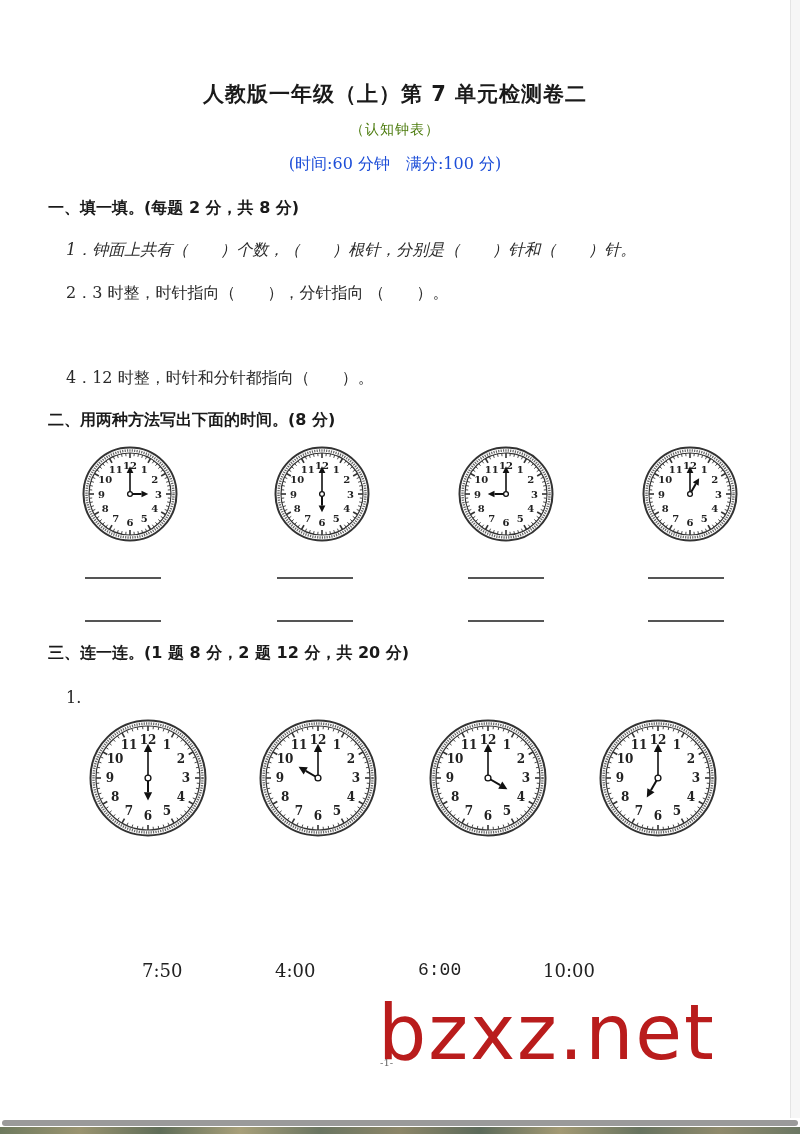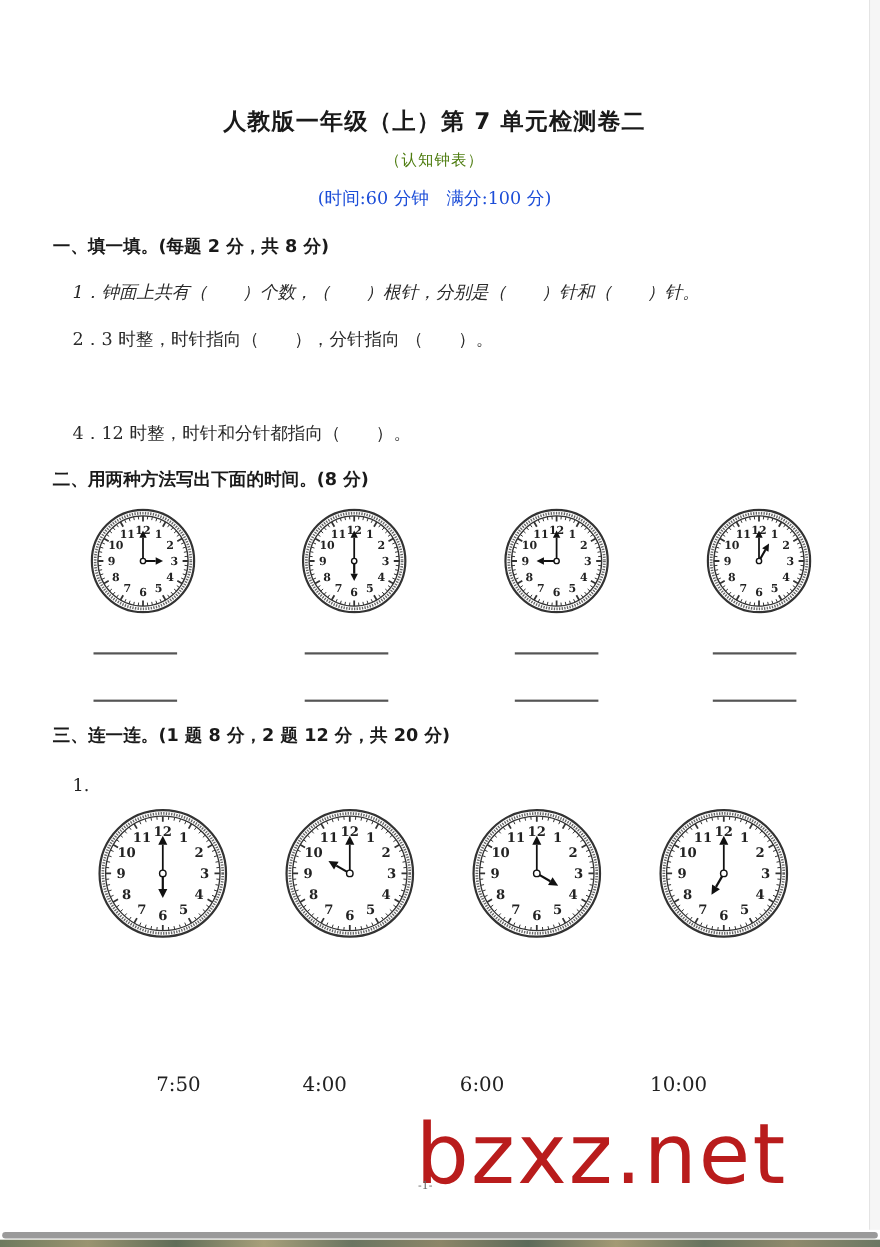--- a/index.html
+++ b/index.html
@@ -1,18 +1,18 @@
 <!DOCTYPE html>
 <html><head>
 <meta charset="utf-8">
 <style>
   * { margin: 0; padding: 0; box-sizing: border-box; }
   html, body { width: 800px; height: 1134px; overflow: hidden; background: #ffffff; }
   body { position: relative; font-family: "DejaVu Serif", "Liberation Serif", serif; color: #222; }
-  .page { position: absolute; left: 0; top: 16px; width: 790px; height: 1118px; background: #fff; }
+  .page { position: absolute; left: 0; top: 0; width: 790px; height: 1118px; background: #fff; }
   .right-edge { position: absolute; left: 790px; top: 0; width: 10px; height: 1118px; background: #f6f6f6; border-left: 1px solid #e4e4e4; }
   .title { position: absolute; top: 80px; left: 0; width: 790px; text-align: center; font-family: "DejaVu Sans", sans-serif; font-weight: bold; font-size: 21px; letter-spacing: 1px; color: #1a1a1a; }
   .subtitle { position: absolute; top: 121px; left: 0; width: 790px; text-align: center; font-family: "DejaVu Sans", sans-serif; font-size: 14px; color: #4d7c0f; letter-spacing: 1px; }
   .meta { position: absolute; top: 154px; left: 0; width: 790px; text-align: center; font-size: 16px; color: #1d4ed8; }
   .section-head { position: absolute; left: 48px; font-family: "DejaVu Sans", sans-serif; font-weight: bold; font-size: 16px; color: #1a1a1a; }
   .q { position: absolute; left: 66px; font-size: 16px; color: #2a2a2a; white-space: pre; }
   .clock { position: absolute; }
   .answer-line { position: absolute; height: 1.5px; background: #555; width: 76px; }
   .sub-q { position: absolute; left: 66px; top: 688px; font-size: 16px; color: #222; }
   .time-label { position: absolute; top: 960px; font-size: 18px; color: #222; }
@@ -705,22 +705,22 @@
       <text x="39.999999999999986" y="30.41103465619134" text-anchor="middle" font-size="12" font-weight="bold" font-family="DejaVu Serif, serif" fill="#222">11</text>
       <line x1="59" y1="59" x2="59" y2="33.040000000000006" stroke="#111" stroke-width="1.6"></line>
       <polygon points="59,24.78 63.13,33.040000000000006 54.87,33.040000000000006" fill="#111"></polygon>
       <line x1="59" y1="59" x2="51.92" y2="71.26291971758765" stroke="#111" stroke-width="2"></line>
       <polygon points="47.79,78.41628955284712 48.34331508237027,69.19791971758765 55.496684917629736,73.32791971758765" fill="#111"></polygon>
       <circle cx="59" cy="59" r="2.95" fill="#fff" stroke="#111" stroke-width="1.3"></circle>
     </svg>
 
   <div class="time-label" style="left:142px;">7:50</div>
   <div class="time-label" style="left:275px;">4:00</div>
-  <div class="time-label" style="left:418px;">6:00</div>
-  <div class="time-label" style="left:543px;margin-left:48px;">10:00</div>
+  <div class="time-label" style="left:418px;font-family:Liberation Mono, monospace;">6:00</div>
+  <div class="time-label" style="left:543px;">10:00</div>
 
   <div class="watermark">bzxz.net</div>
   <div class="pagenum">-1-</div>
 </div>
 
 <div class="right-edge"></div>
 <div class="hscroll-track"></div>
 <div class="hscroll-thumb"></div>
 <div class="bottom-strip"></div>
 

